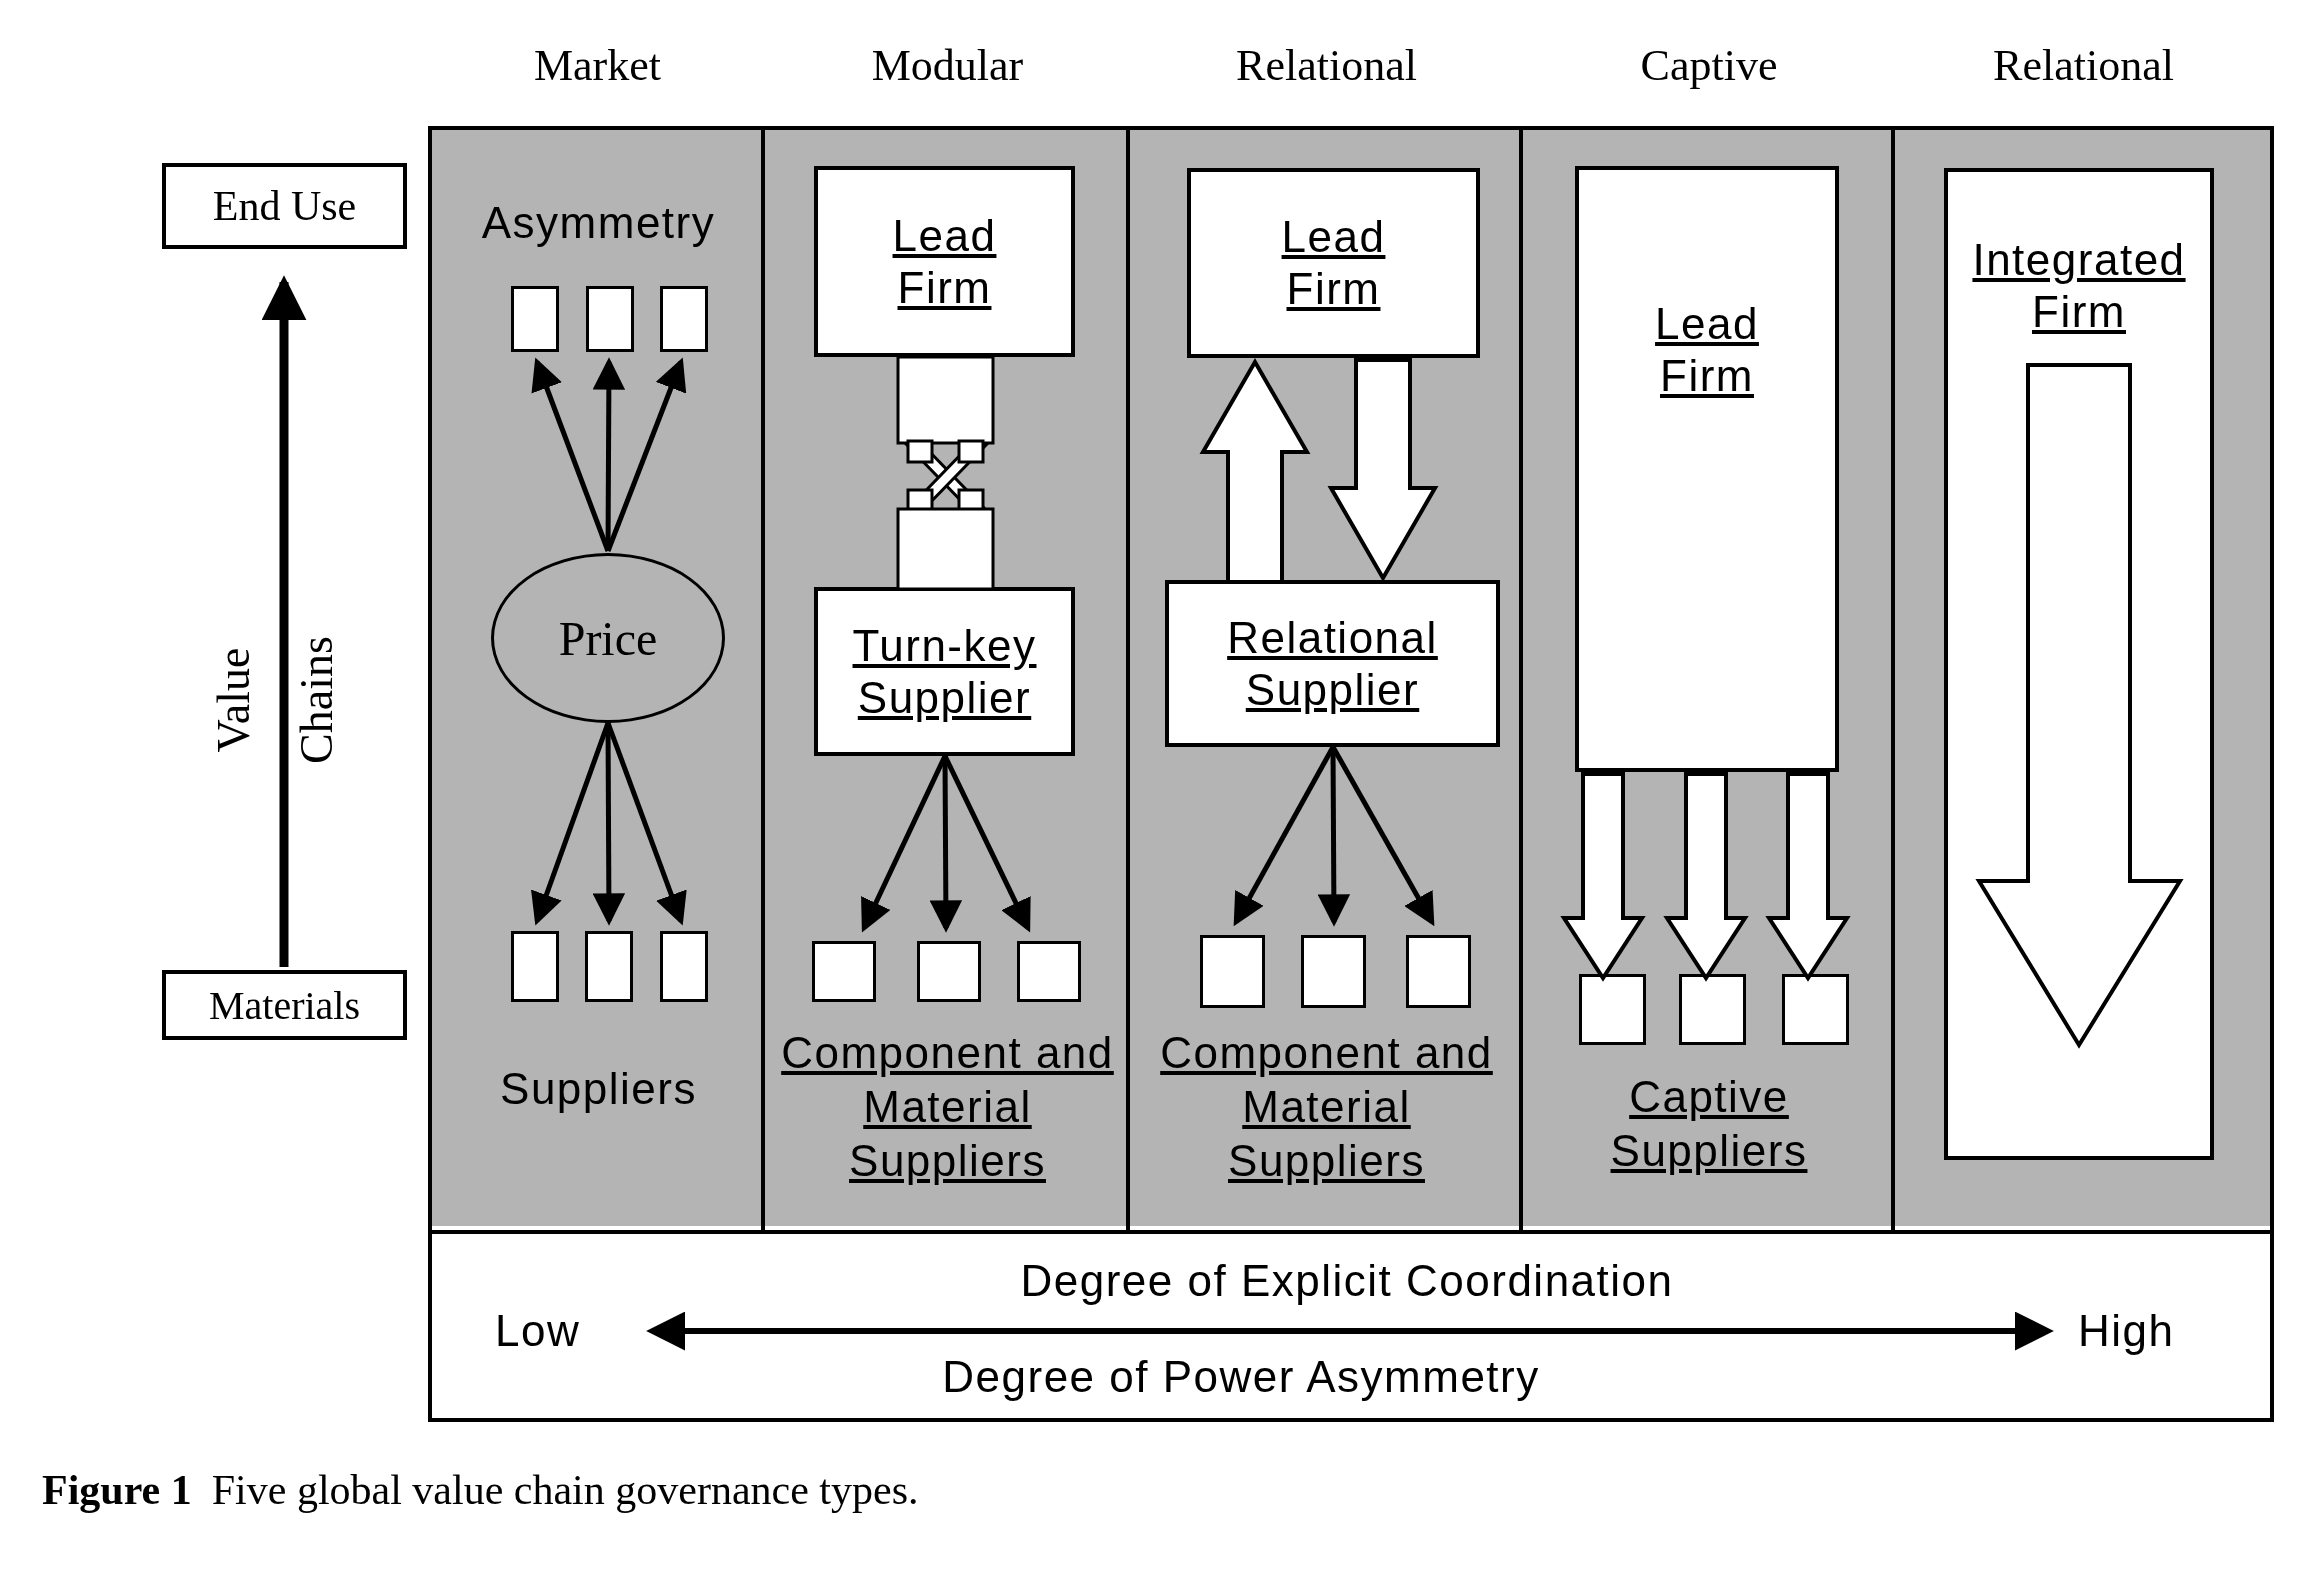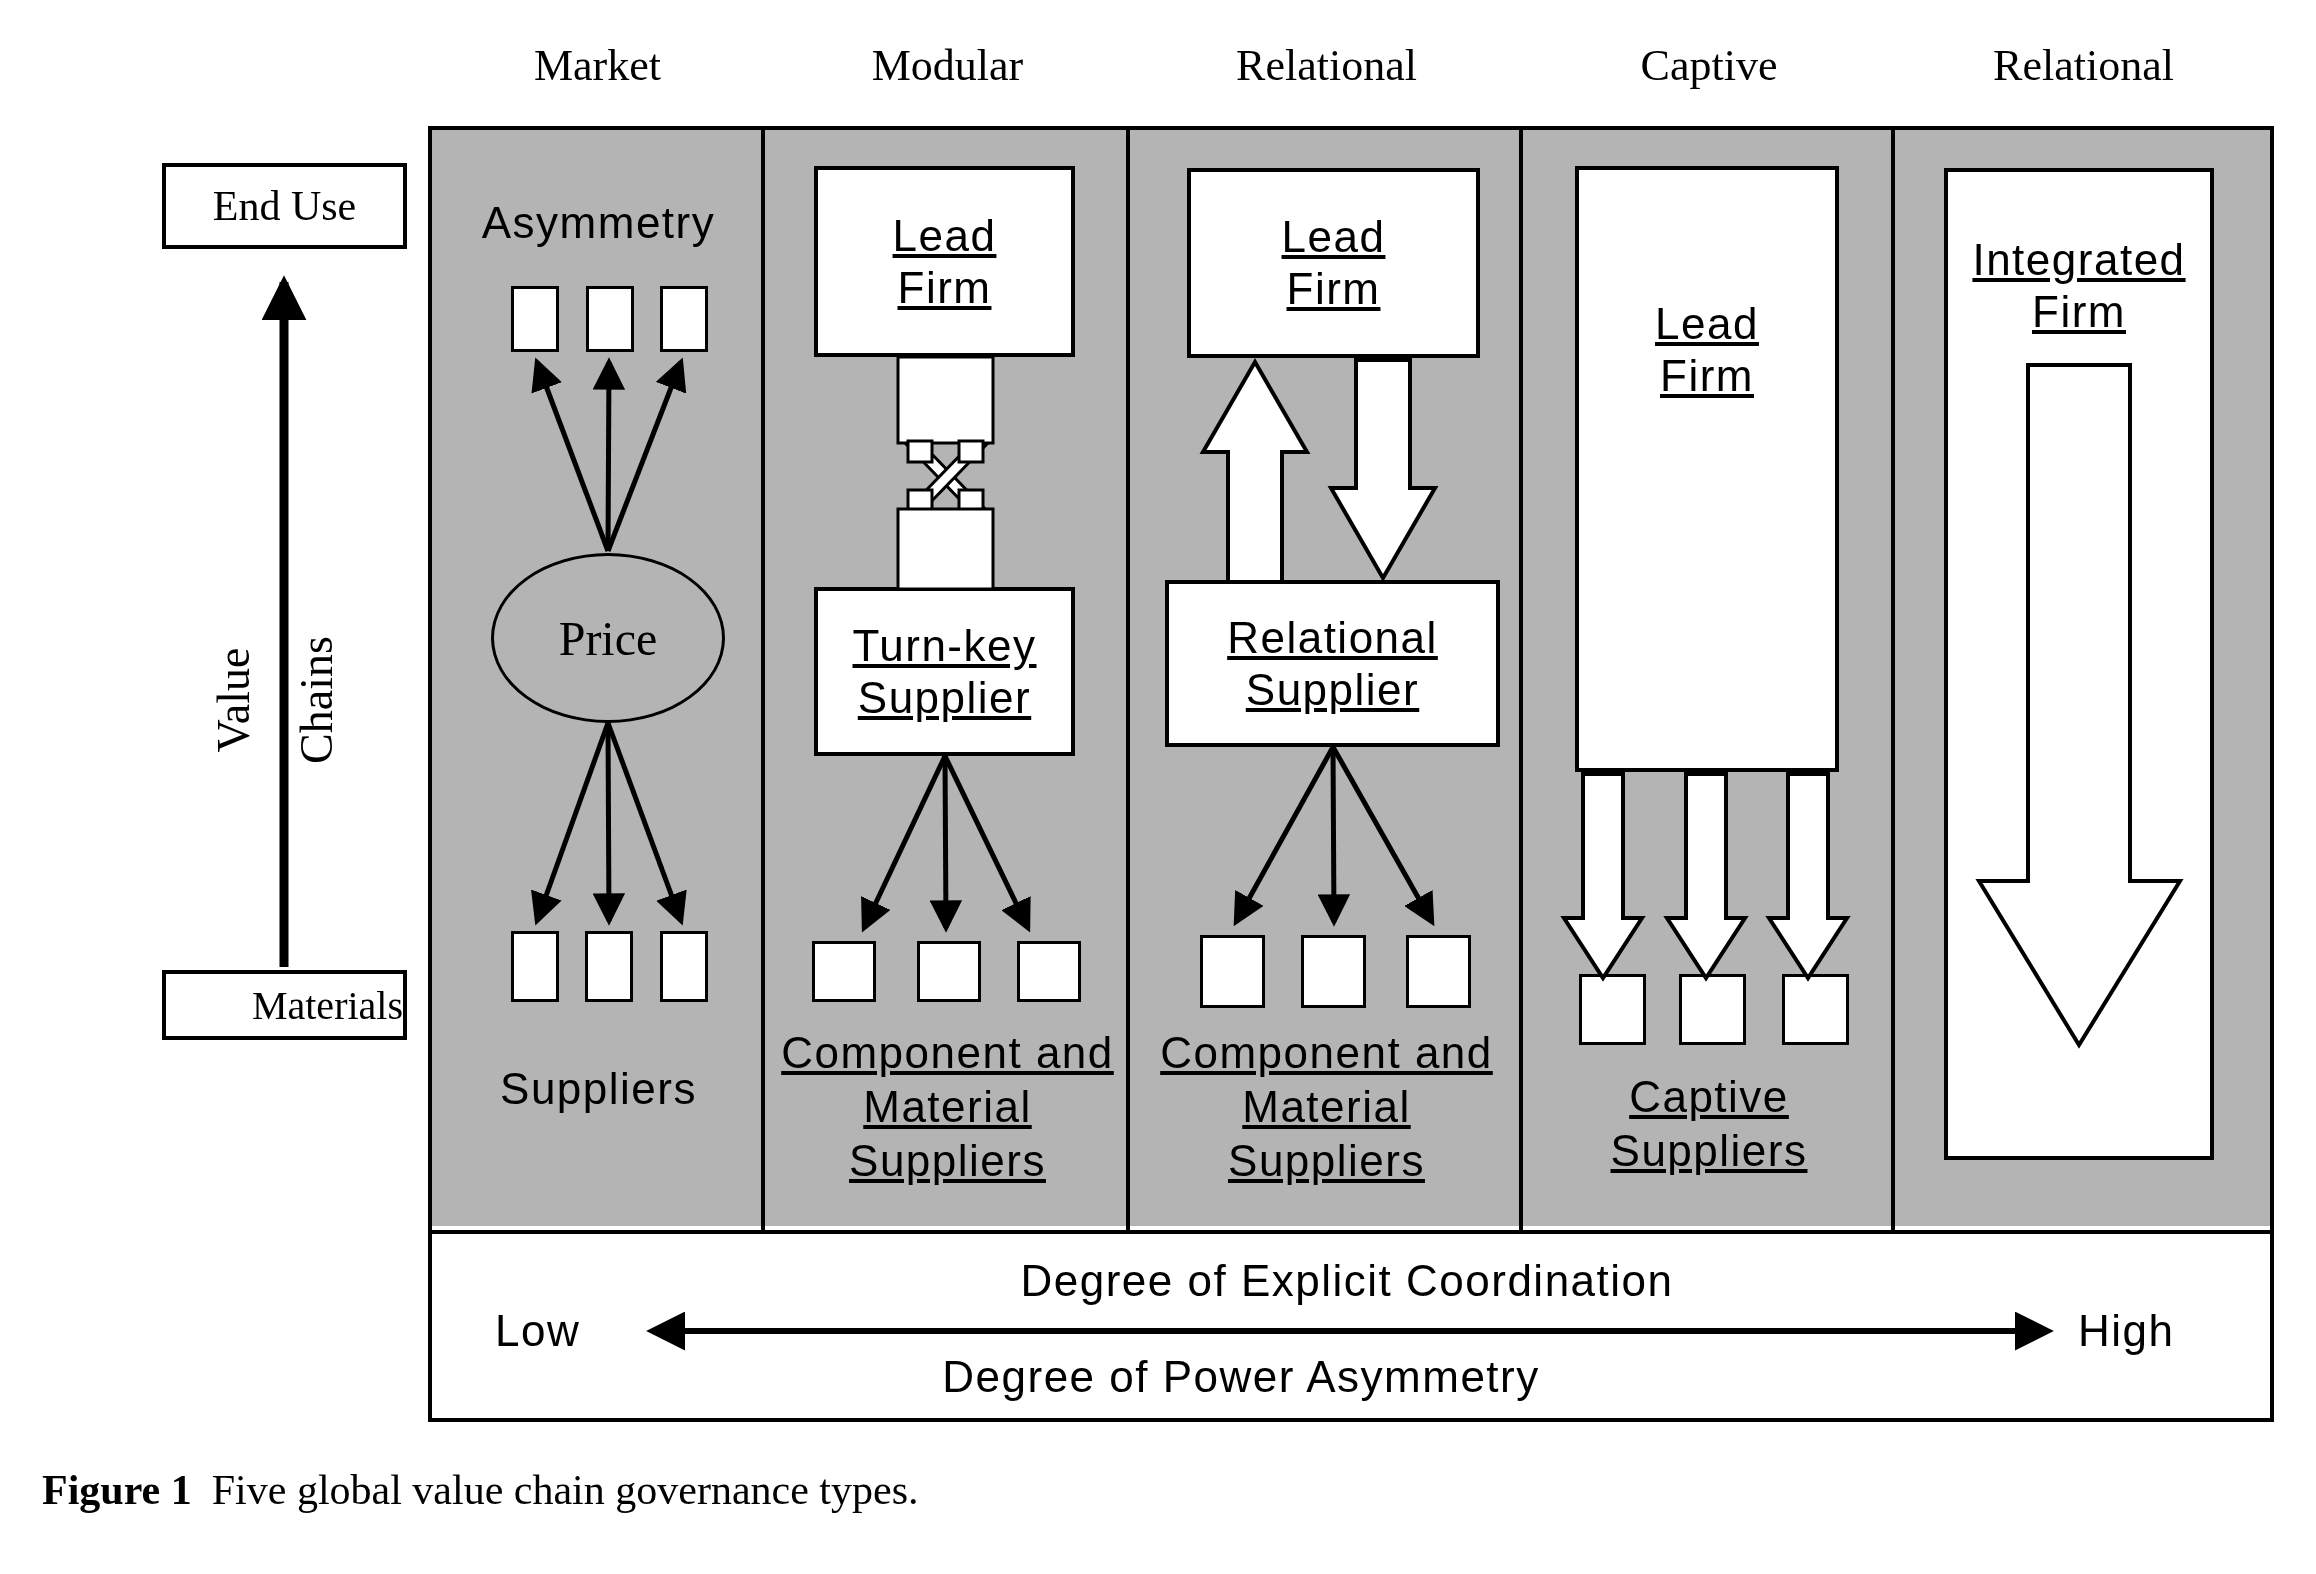--- a/index.html
+++ b/index.html
@@ -46,21 +46,21 @@
   <div class="abs panel" style="left:1895px;width:375px;"></div>
   <div class="abs divider" style="left:761px;"></div>
   <div class="abs divider" style="left:1126px;"></div>
   <div class="abs divider" style="left:1519px;"></div>
   <div class="abs divider" style="left:1891px;"></div>
   <div class="abs strip" style="border-top:4px solid #000;box-sizing:border-box;"></div>
 
   <div class="abs wbox serif" style="left:162px;top:163px;width:245px;height:86px;font-size:42px;">
     <span>End Use</span>
   </div>
-  <div class="abs wbox serif" style="left:162px;top:970px;width:245px;height:70px;font-size:40px;justify-content:flex-end;">
+  <div class="abs wbox serif" style="left:162px;top:970px;width:245px;height:70px;font-size:40px;">
     <span>Materials</span>
   </div>
   <div class="abs serif rot" style="left:233px;top:700px;font-size:46px;">Value</div>
   <div class="abs serif rot" style="left:316px;top:700px;font-size:46px;">Chains</div>
 
   <div class="abs sans lbl center" style="left:432px;top:196px;width:333px;">Asymmetry</div>
   <div class="abs smallbox" style="left:511px;top:286px;width:48px;height:66px;"></div>
   <div class="abs smallbox" style="left:586px;top:286px;width:48px;height:66px;"></div>
   <div class="abs smallbox" style="left:660px;top:286px;width:48px;height:66px;"></div>
   <div class="abs ellipse" style="left:491px;top:553px;width:234px;height:170px;">

